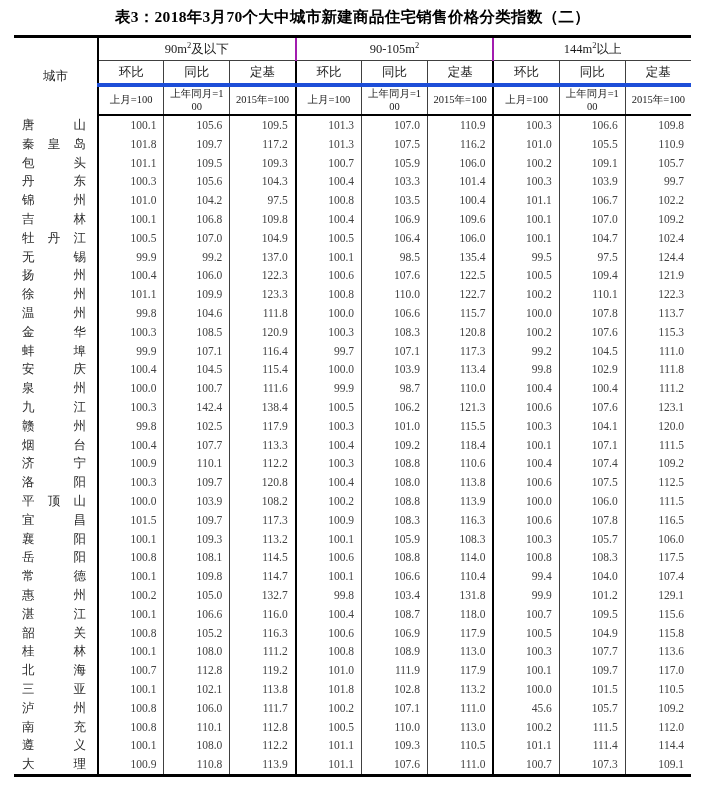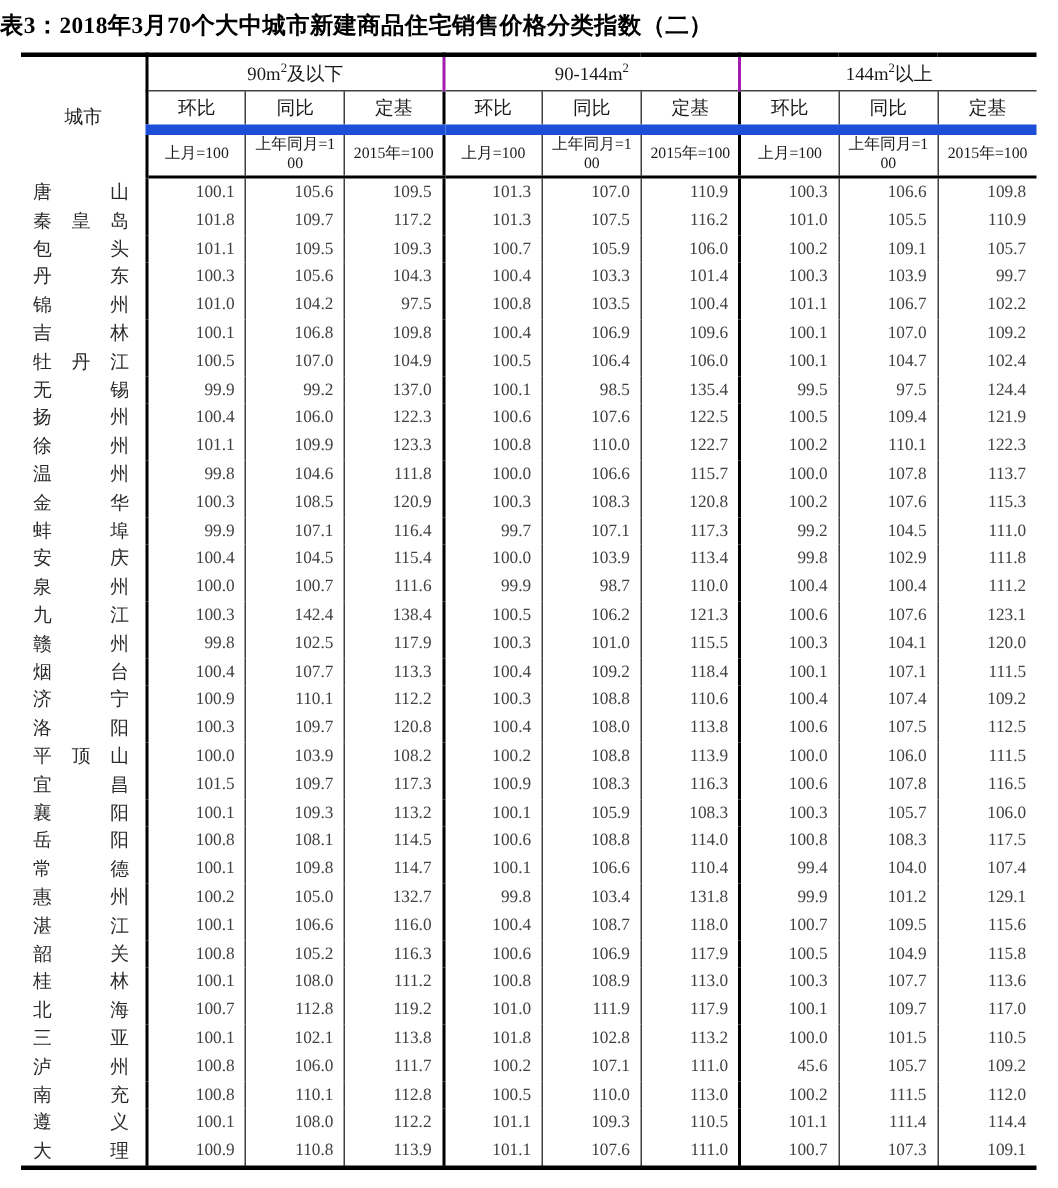--- a/index.html
+++ b/index.html
@@ -1,41 +1,41 @@
 <!DOCTYPE html>
 <html><head>
 <meta charset="utf-8">
 <style>
   html,body { margin:0; padding:0; background:#fff; }
   .page {
     width:705px; height:792px; background:#ffffff; overflow:hidden;
     font-family:"Liberation Serif","DejaVu Serif",serif; position:relative;
   }
   .title {
-    padding-top:7px; font-weight:bold;
+    padding-top:7px; text-align:center; font-weight:bold;
     font-size:15.5px; color:#000; letter-spacing:0.3px; white-space:nowrap;
   }
   table.idx {
     border-collapse:collapse; table-layout:fixed;
     width:677px; margin:7px 0 0 14px;
     border-top:3px solid #000; border-bottom:3px solid #000;
   }
   col.city-col { width:84px; }
   col.data-col { width:65.9px; }
   th, td { padding:0; font-weight:normal; vertical-align:middle; }
   .city-head {
     border-right:2px solid #000; font-size:12.5px; color:#1a1a1a; 
   }
   .group-head {
     border-left:2px solid #a21caf; border-bottom:1px solid #404040;
     font-size:12.5px; color:#1a1a1a; height:22px; text-align:center;
   }
   .group-head sup { font-size:8.5px; }
   .sub-head {
-    border-left:1px solid #404040; border-bottom:7px solid #1d4ed8;
+    border-left:1px solid #404040; border-bottom:4px solid #1d4ed8;
     font-size:12.5px; color:#1a1a1a; height:22px; text-align:center;
   }
   .sub-head.gs { border-left:2px solid #000; }
   .base-head {
     border-left:1px solid #404040; border-bottom:2px solid #000;
     font-size:10.5px; color:#1a1a1a; height:27px; text-align:center;
     padding:0 4px; word-break:break-all; line-height:1.2;
   }
   .base-head.gs { border-left:2px solid #000; }
   tbody td.num {
@@ -69,21 +69,21 @@
         <col class="data-col">
         <col class="data-col">
       <col class="data-col">
         <col class="data-col">
         <col class="data-col">
     </colgroup>
     <thead>
       <tr>
         <th rowspan="3" class="city-head">城市</th>
         <th colspan="3" class="group-head"><span>90m</span><sup>2</sup><span>及以下</span></th>
-        <th colspan="3" class="group-head"><span>90-144m</span><sup>2</sup><span></span></th>
+        <th colspan="3" class="group-head"><span>90-105m</span><sup>2</sup><span></span></th>
         <th colspan="3" class="group-head"><span>144m</span><sup>2</sup><span>以上</span></th>
       </tr>
       <tr>
         <th class="sub-head">环比</th>
         <th class="sub-head">同比</th>
         <th class="sub-head">定基</th>
         <th class="sub-head gs">环比</th>
         <th class="sub-head">同比</th>
         <th class="sub-head">定基</th>
         <th class="sub-head gs">环比</th>

